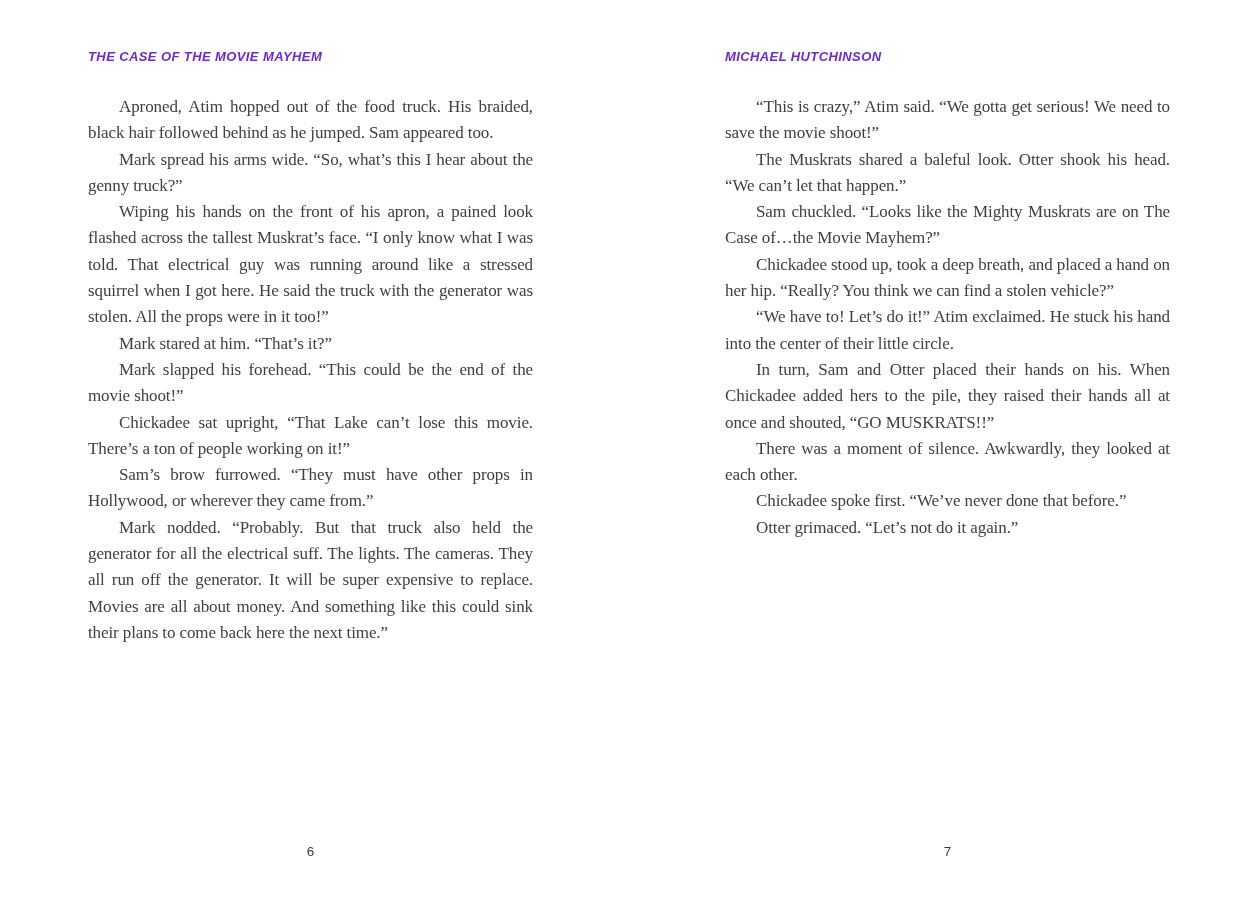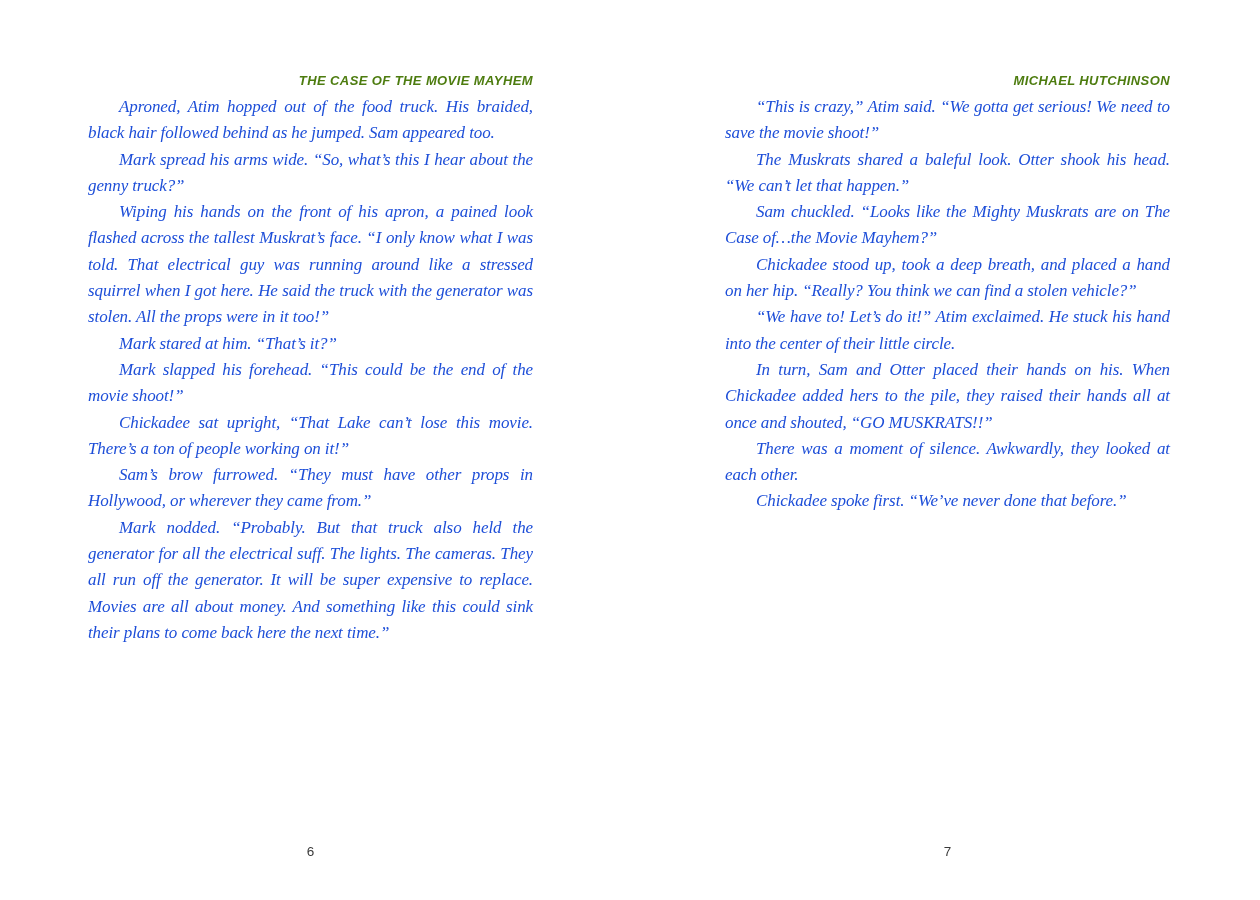--- a/index.html
+++ b/index.html
@@ -18,42 +18,40 @@
     width: 445px;
   }
   .page-left  { left: 88px; }
   .page-right { left: 725px; }
 
   .running-header {
     position: absolute;
     top: 49px;
     left: 0;
     right: 0;
-    text-align: right;
+    text-align: left;
     font-family: "Liberation Sans", sans-serif;
     font-style: italic;
     font-weight: bold;
     font-size: 13px;
     letter-spacing: 0.4px;
-    color: #4d7c0f;
+    color: #6d28d9;
     white-space: nowrap;
-    margin-top: 24px;
   }
 
   .page-body {
     position: absolute;
     top: 94px;
     left: 0;
     width: 445px;
     font-size: 17px;
     line-height: 26.3px;
     letter-spacing: -0.1px;
-    color: #1d4ed8;
+    color: #404040;
     text-align: justify;
-    font-style: italic;
   }
   .para {
     margin: 0;
     padding: 0;
     text-indent: 31px;
   }
 
   .page-number {
     position: absolute;
     top: 844px;
@@ -87,15 +85,16 @@
   <div class="running-header">MICHAEL HUTCHINSON</div>
   <div class="page-body">
       <p class="para">“This is crazy,” Atim said. “We gotta get serious! We need to save the movie shoot!”</p>
       <p class="para">The Muskrats shared a baleful look. Otter shook his head. “We can’t let that happen.”</p>
       <p class="para">Sam chuckled. “Looks like the Mighty Muskrats are on The Case of…the Movie Mayhem?”</p>
       <p class="para">Chickadee stood up, took a deep breath, and placed a hand on her hip. “Really? You think we can find a stolen vehicle?”</p>
       <p class="para">“We have to! Let’s do it!” Atim exclaimed. He stuck his hand into the center of their little circle.</p>
       <p class="para">In turn, Sam and Otter placed their hands on his. When Chickadee added hers to the pile, they raised their hands all at once and shouted, “GO MUSKRATS!!”</p>
       <p class="para">There was a moment of silence. Awkwardly, they looked at each other.</p>
       <p class="para">Chickadee spoke first. “We’ve never done that before.”</p>
+      <p class="para">Otter grimaced. “Let’s not do it again.”</p>
     </div>
   <div class="page-number">7</div>
 </div>
 
 </body></html>

